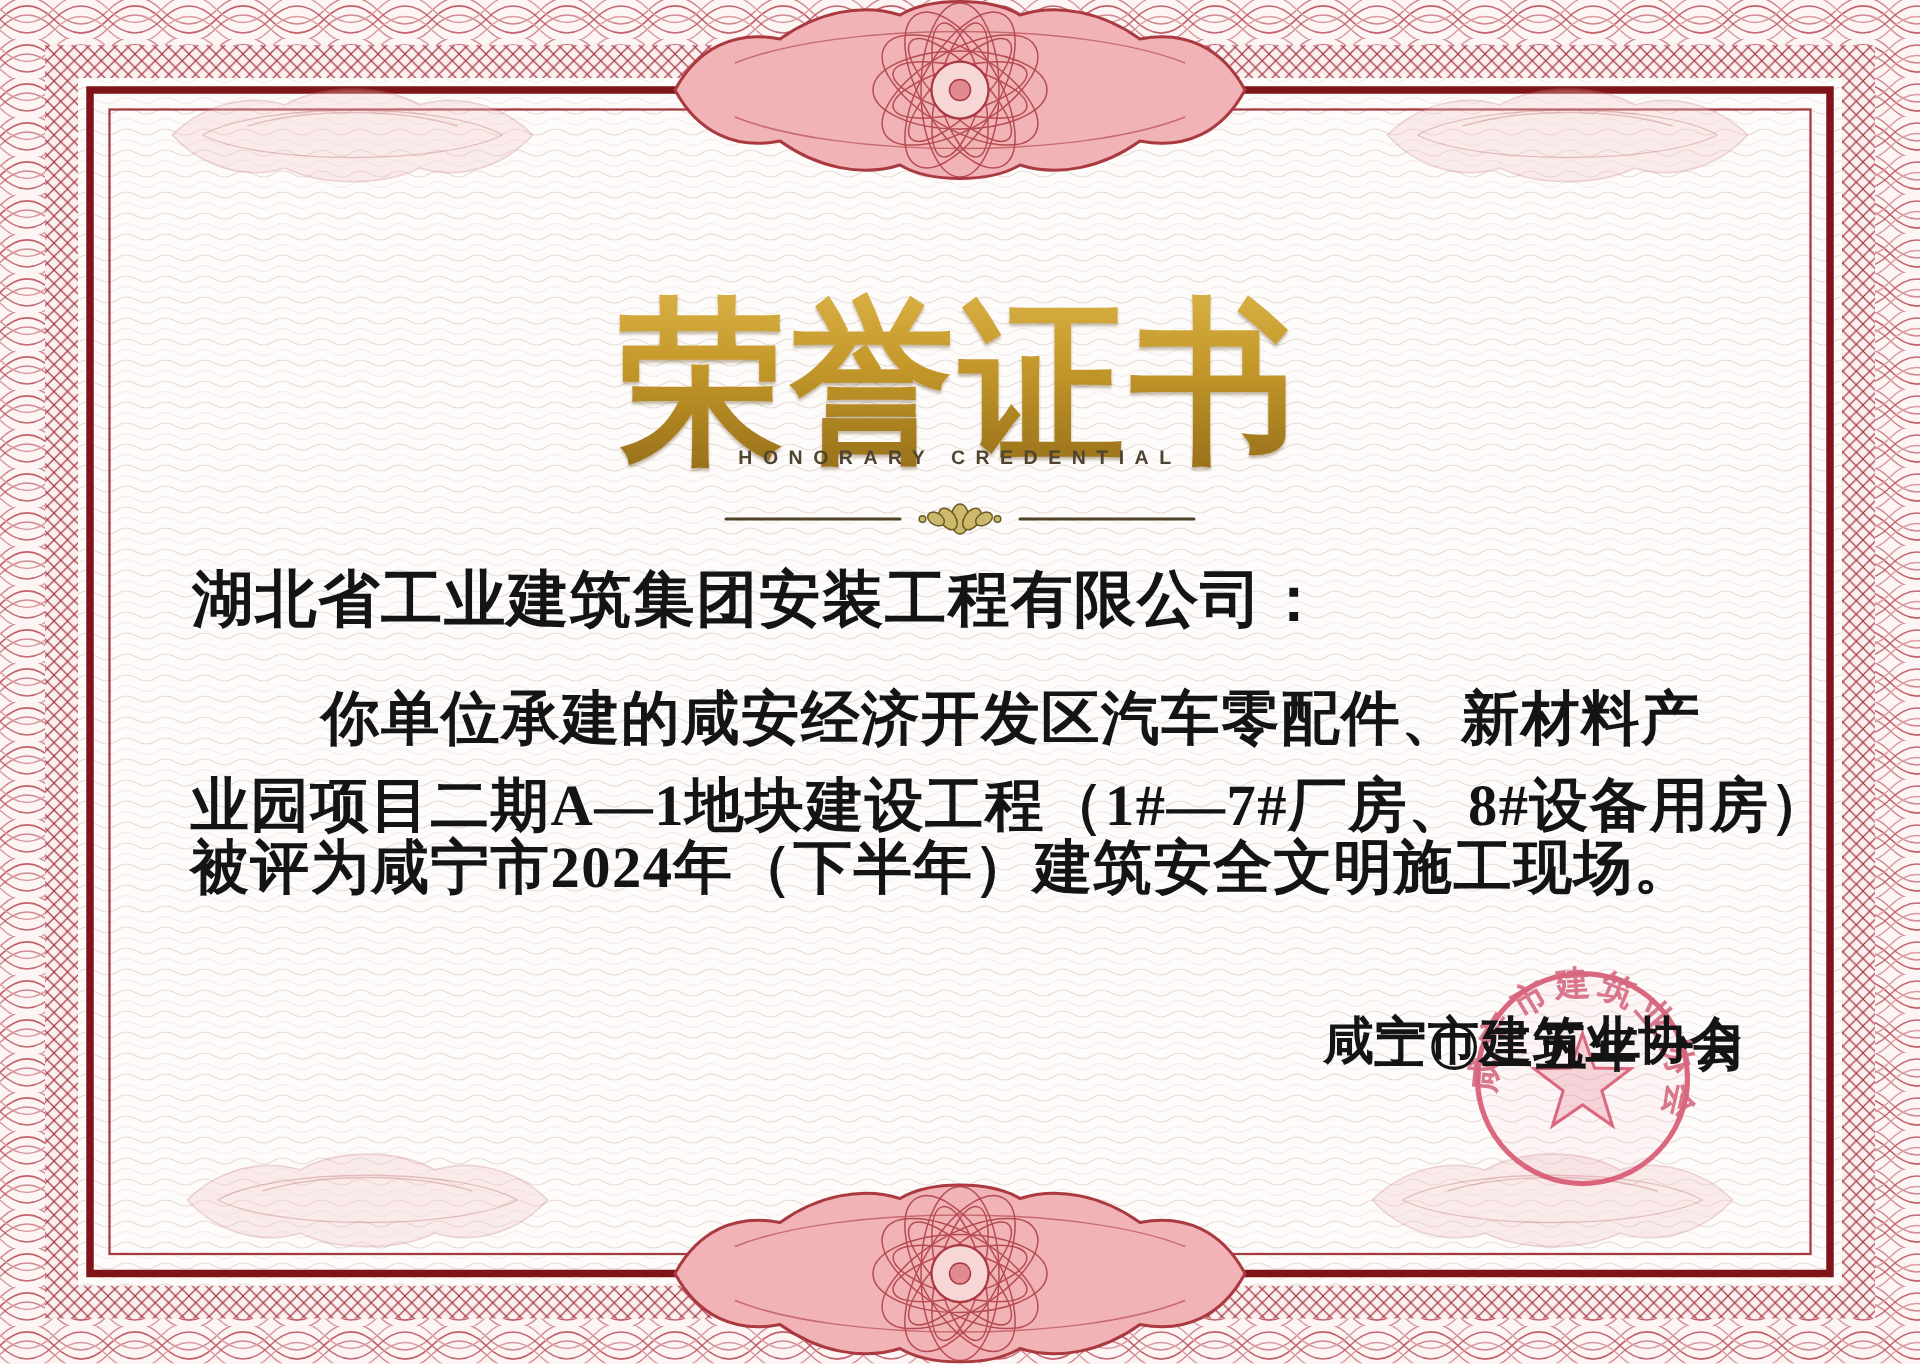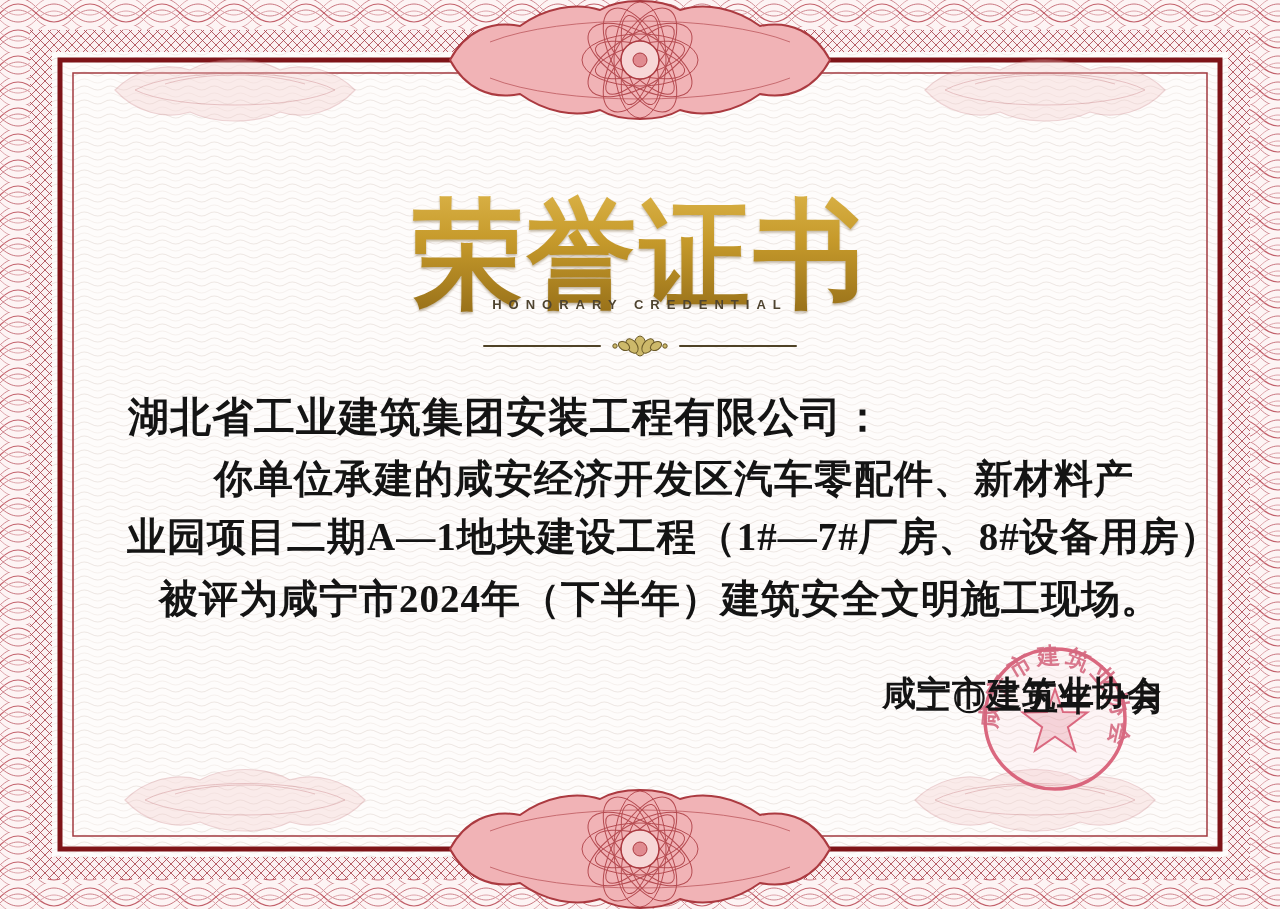--- a/index.html
+++ b/index.html
@@ -26,25 +26,25 @@
   .subtitle{
     left:0;right:0;top:297px;text-align:center;
     font-family:"Liberation Sans","DejaVu Sans",sans-serif;
     font-size:13px;font-weight:700;letter-spacing:7px;color:#4f4430;
   }
   .divider{
     position:absolute;left:0;right:0;top:334px;z-index:3;
     display:flex;align-items:center;justify-content:center;gap:10px;
   }
   .divider .line{width:118px;height:2.5px;background:#4f4226;border-radius:2px;}
-  .recipient{left:128px;top:390px;font-size:41px;font-weight:700;letter-spacing:1px;}
+  .recipient{left:128px;top:372px;font-size:41px;font-weight:700;letter-spacing:1px;}
   .bline{font-size:39px;font-weight:700;letter-spacing:1px;}
   .bl1{left:214px;top:452px;}
   .bl2{left:127px;top:510px;}
-  .bl3{left:127px;top:572px;margin-left:32px;}
+  .bl3{left:127px;top:551px;}
   .closing{left:214px;top:629px;font-size:41px;font-weight:700;}
   .issuer{left:882px;top:671px;font-size:34px;font-weight:700;letter-spacing:1px;}
   .date{left:916px;top:676px;font-size:34px;font-weight:700;letter-spacing:2px;}
 </style>
 </head>
 <body>
 
 <div class="cert">
 
   <svg class="bg" width="1280" height="909" viewBox="0 0 1280 909">

